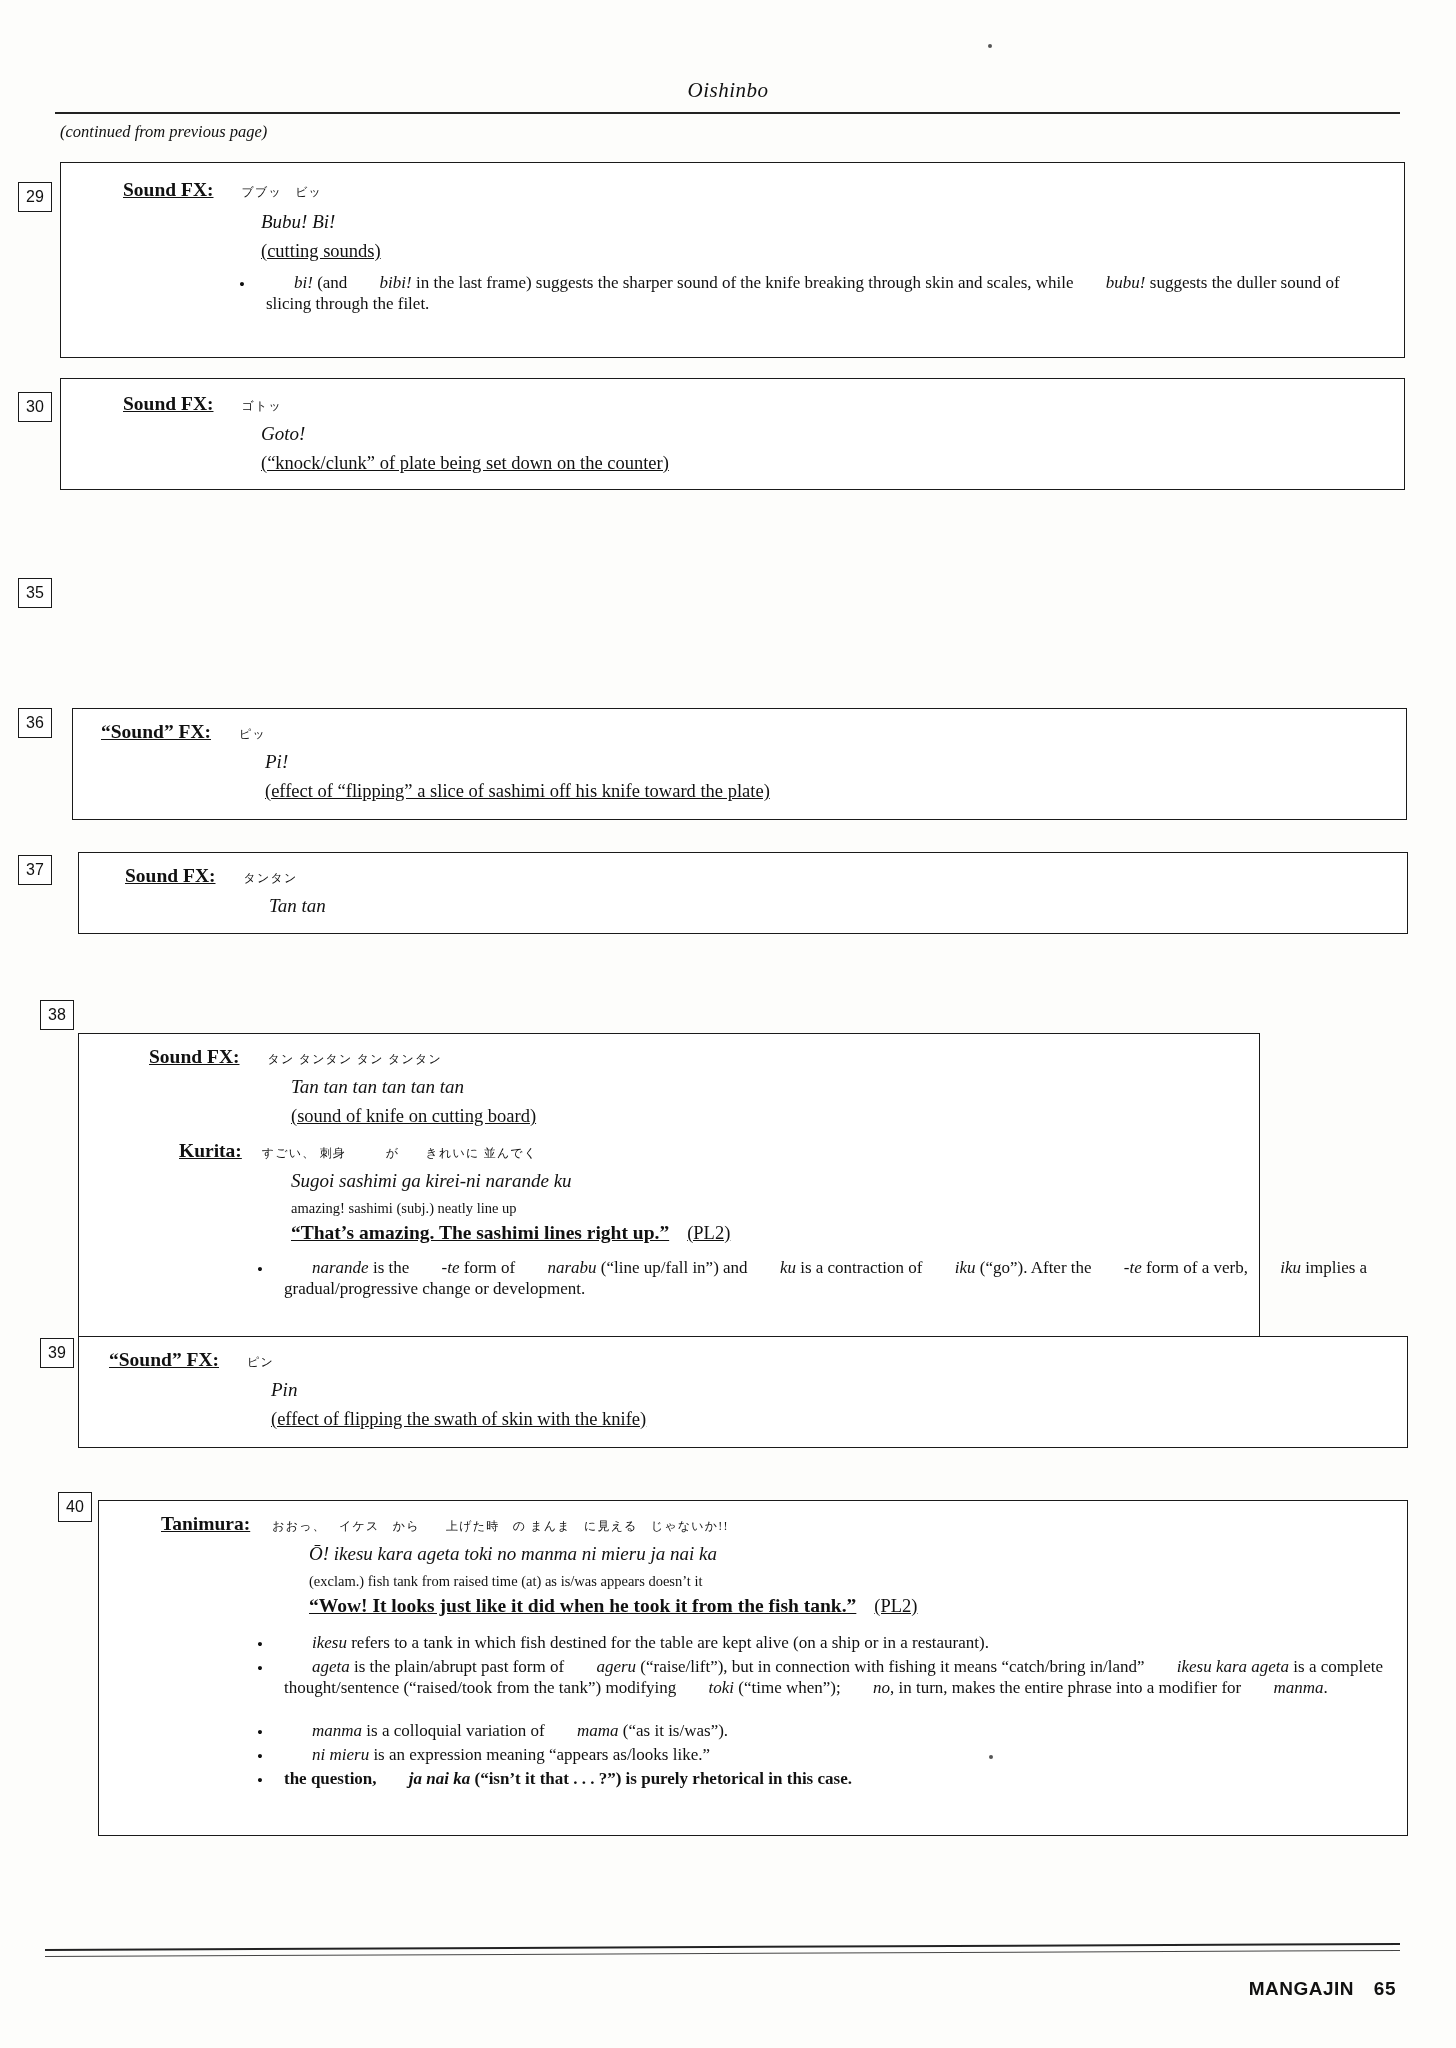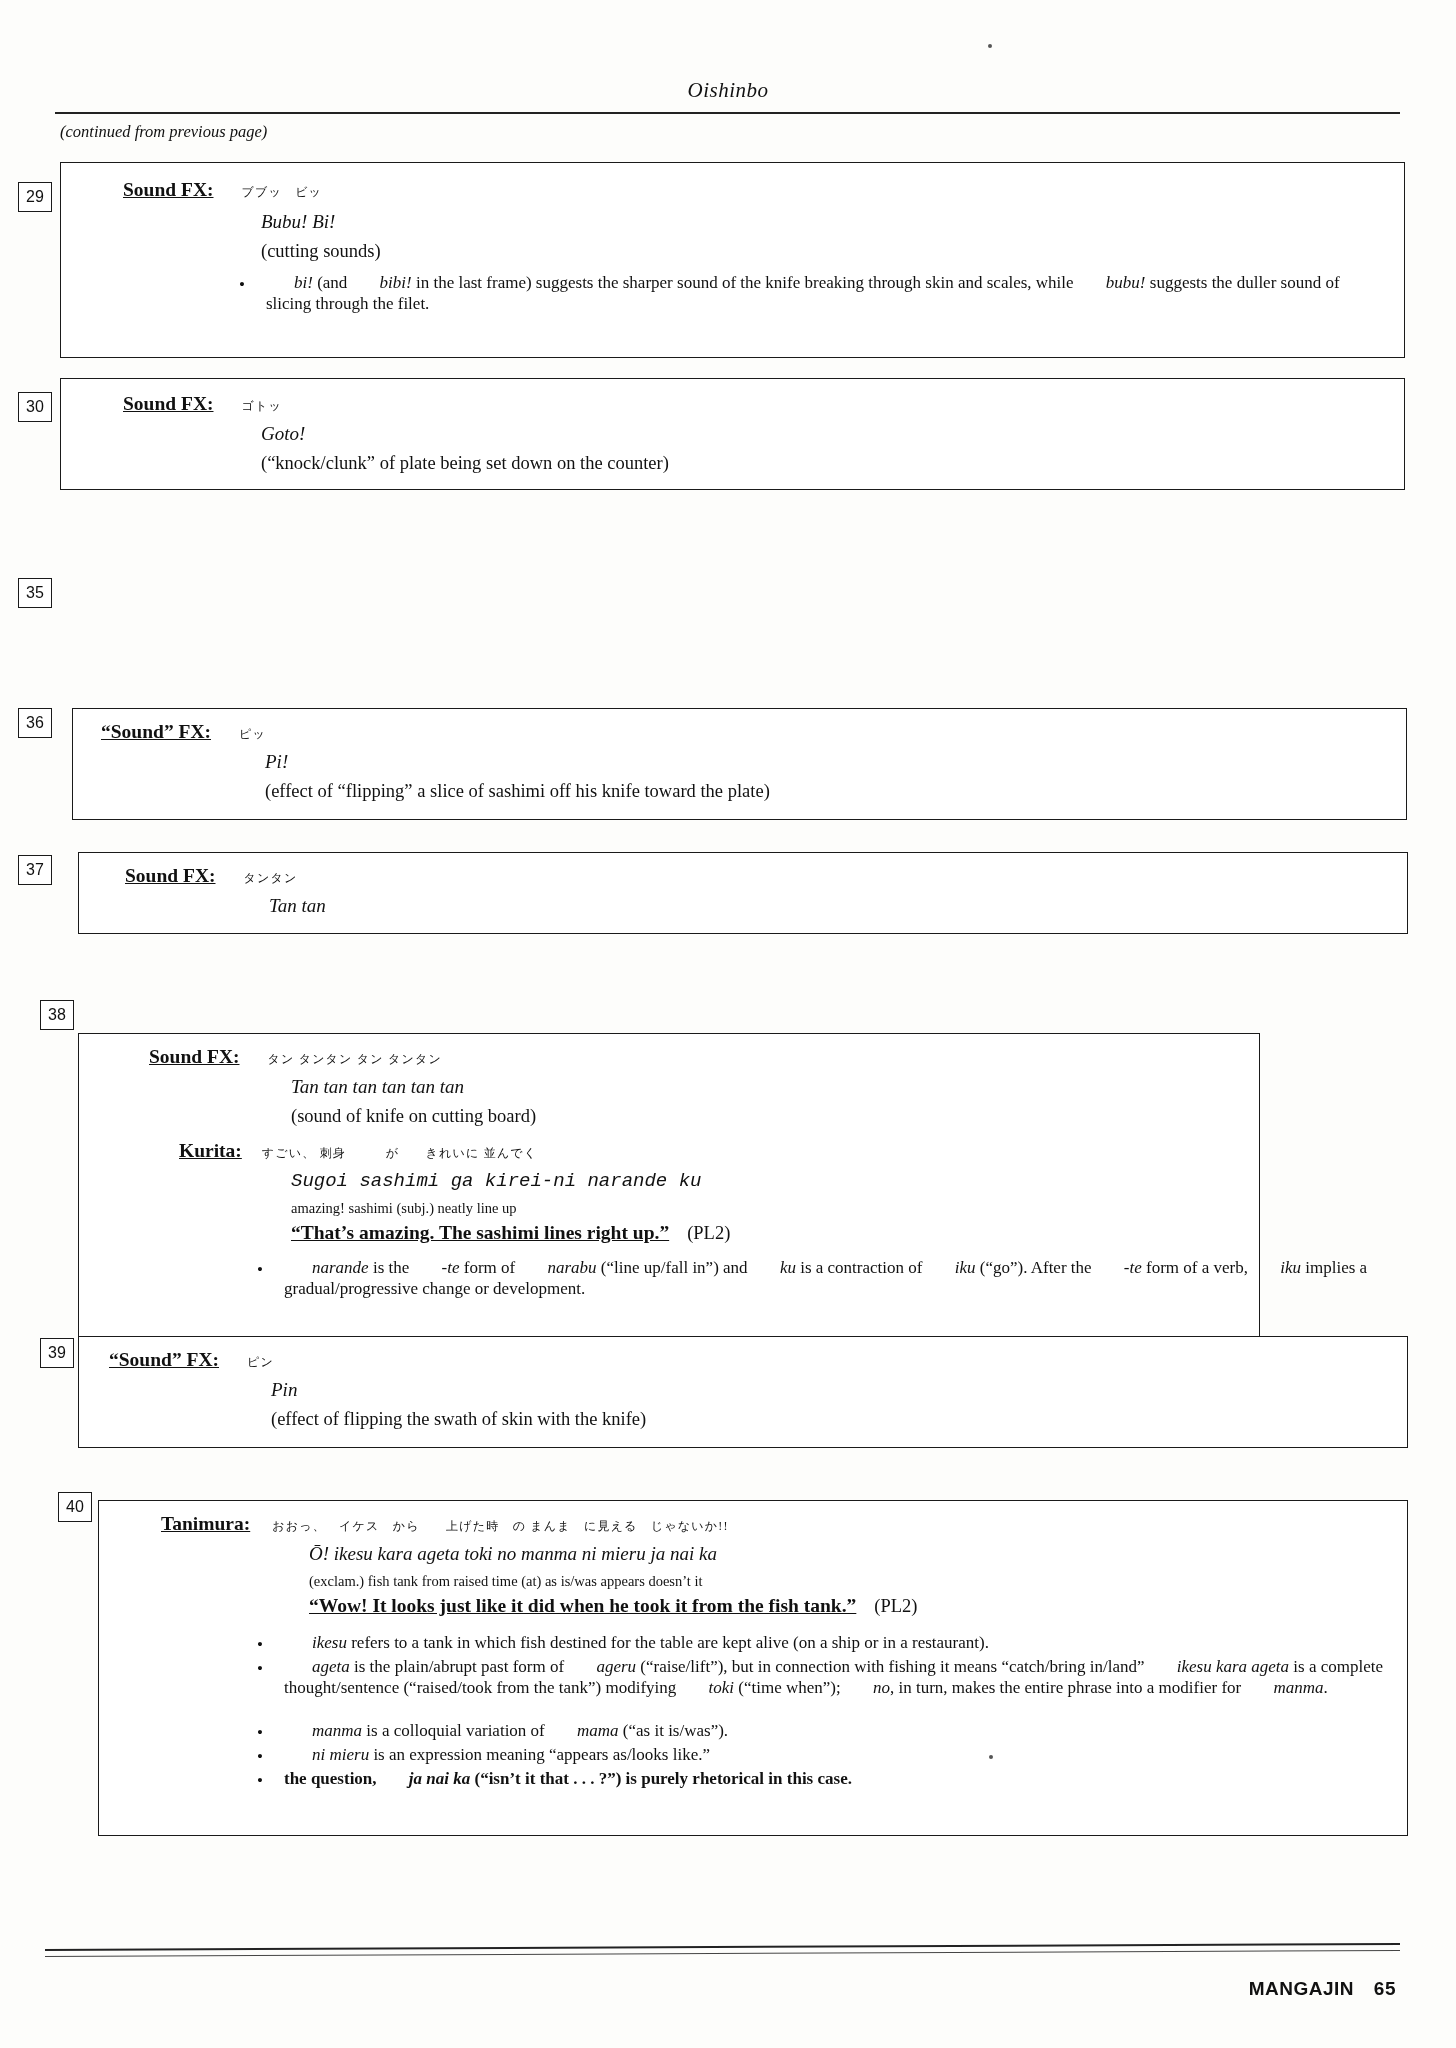--- a/index.html
+++ b/index.html
@@ -87,20 +87,21 @@
   }
   .gloss {
     font-size: 14.5px;
   }
   .trans {
     font-weight: bold;
     font-size: 19.5px;
   }
   .paren {
     font-size: 18.5px;
+    text-decoration: underline;
   }
   .note {
     font-size: 17px;
     line-height: 1.22;
   }
   .note i { font-style: italic; margin-left: 28px; }
   .bullet {
     position: absolute;
     font-size: 17px;
   }
@@ -191,21 +192,21 @@
       <span class="speaker">Sound FX:</span>
       <span class="jp" style="margin-left:24px;">タン タンタン タン タンタン</span>
     </div>
     <div class="row romaji" style="left:212px; top:42px;">Tan  tan  tan   tan   tan  tan</div>
     <div class="row paren" style="left:212px; top:72px;">(sound of knife on cutting board)</div>
 
     <div class="row" style="left:100px; top:106px;">
       <span class="speaker">Kurita:</span>
       <span class="jp" style="margin-left:16px;">すごい、 刺身　　　が　　きれいに  並んでく</span>
     </div>
-    <div class="row romaji" style="left:212px; top:136px;font-family:Liberation Mono, monospace;">Sugoi     sashimi     ga      kirei-ni     narande ku</div>
+    <div class="row romaji" style="left:212px; top:136px;">Sugoi     sashimi     ga      kirei-ni     narande ku</div>
     <div class="row gloss" style="left:212px; top:166px;">amazing!   sashimi      (subj.)    neatly          line up</div>
     <div class="row" style="left:212px; top:188px;">
       <span class="trans" style="text-decoration:underline;">“That’s amazing. The sashimi lines right up.”</span>
       <span class="paren" style="margin-left:14px;">(PL2)</span>
     </div>
 
     <div class="bullet" style="left:178px; top:226px;">•</div>
     <div class="note" style="position:absolute; left:205px; top:224px; width:1090px;">
       <i>narande</i> is the <i>-te</i> form of <i>narabu</i> (“line up/fall in”) and <i>ku</i> is a contraction of <i>iku</i> (“go”). After the <i>-te</i> form of a verb, <i>iku</i> implies a gradual/progressive change or development.
     </div>

